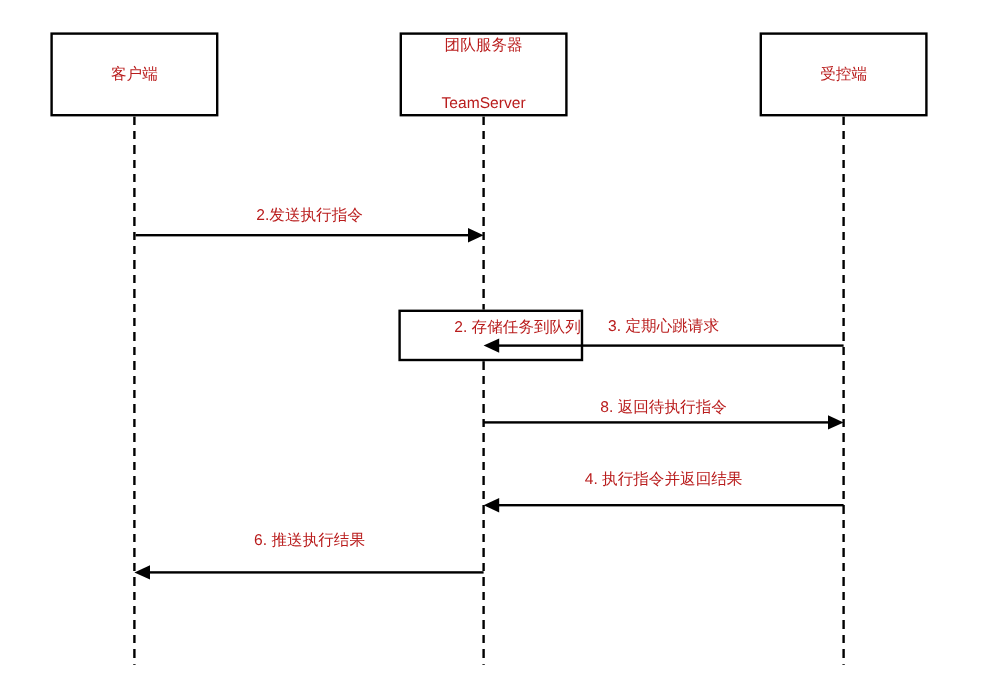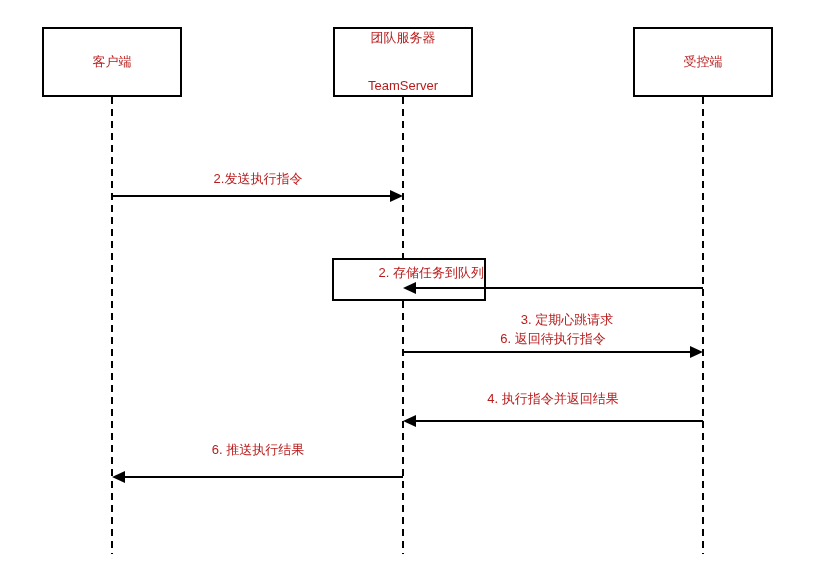--- a/index.html
+++ b/index.html
@@ -111,25 +111,25 @@
   </div>
 
   <div class="msg-label" style="left:113px; top:171px; width:290px;">2.发送执行指令</div>
   <div class="arrow-line" style="left:113px; top:195px; width:277px;"></div>
   <div class="arrow-head head-right" style="left:390px; top:190px;"></div>
 
   <div class="self-box">
     <span>2. 存储任务到队列</span>
   </div>
 
-  <div class="msg-label" style="left:417px; top:264px; width:300px;margin-top:48px;">3. 定期心跳请求</div>
+  <div class="msg-label" style="left:403px; top:264px; width:300px;">3. 定期心跳请求</div>
   <div class="arrow-line" style="left:415px; top:287px; width:288px;"></div>
   <div class="arrow-head head-left" style="left:403px; top:282px;"></div>
 
-  <div class="msg-label" style="left:403px; top:331px; width:300px;">6. 返回待执行指令</div>
+  <div class="msg-label" style="left:403px; top:331px; width:300px;">8. 返回待执行指令</div>
   <div class="arrow-line" style="left:403px; top:351px; width:287px;"></div>
   <div class="arrow-head head-right" style="left:690px; top:346px;"></div>
 
   <div class="msg-label" style="left:403px; top:391px; width:300px;">4. 执行指令并返回结果</div>
   <div class="arrow-line" style="left:415px; top:420px; width:288px;"></div>
   <div class="arrow-head head-left" style="left:403px; top:415px;"></div>
 
   <div class="msg-label" style="left:113px; top:442px; width:290px;">6. 推送执行结果</div>
   <div class="arrow-line" style="left:124px; top:476px; width:279px;"></div>
   <div class="arrow-head head-left" style="left:112px; top:471px;"></div>

